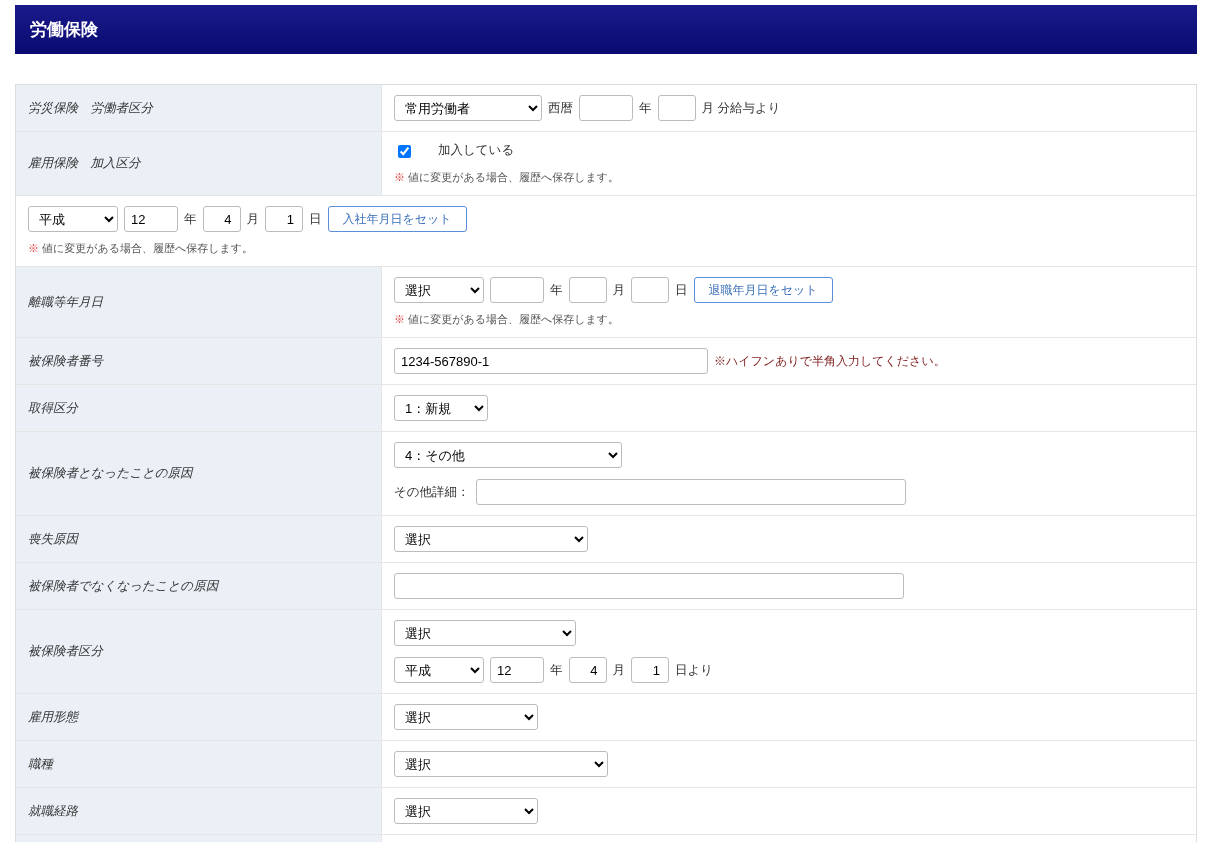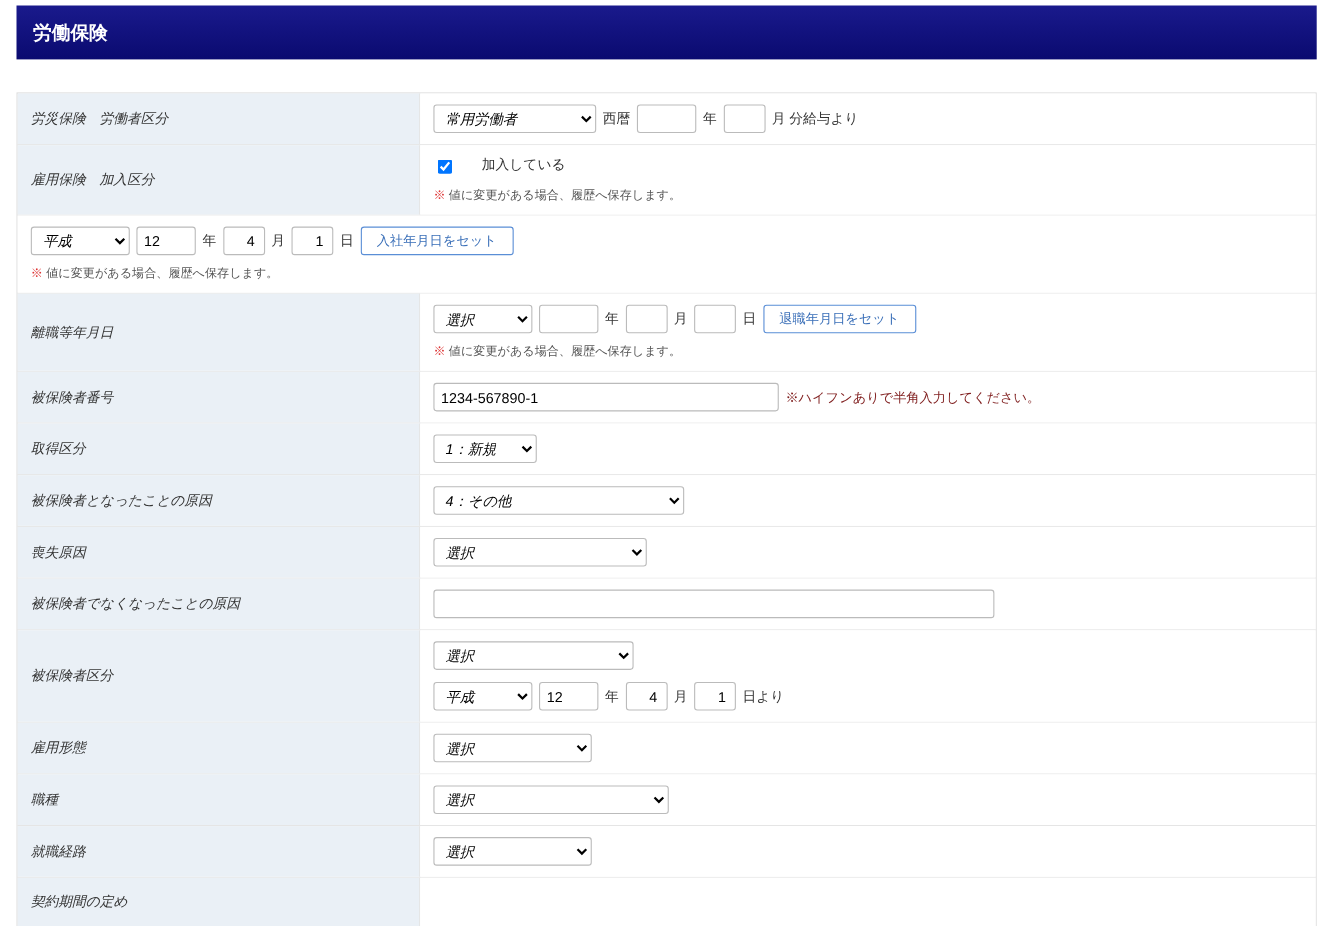--- a/index.html
+++ b/index.html
@@ -57,21 +57,21 @@
   }
   select, input[type="text"] {
     font-family: inherit;
     font-size: 13px;
     padding: 3px 6px;
     border: 1px solid #bbb;
     border-radius: 3px;
     background: #fff;
     height: 26px;
   }
-  select { padding-right: 20px; font-style: italic; }
+  select { padding-right: 20px; }
   input.num-sm { width: 54px; text-align: left; padding-right: 1px;}
   input.num-xs { width: 38px; text-align: right; padding-right: 8px;}
   input.year-blank { width: 54px; }
   input.month-blank { width: 38px; }
   .btn {
     display: inline-block;
     padding: 5px 14px;
     border: 1px solid #5a8ed6;
     border-radius: 3px;
     background: #fff;
@@ -190,20 +190,24 @@
         </select>
       </div>
     </div>
 
     <div class="form-row">
       <div class="label-cell">被保険者となったことの原因</div>
       <div class="value-cell">
         <select style="width:228px;">
           <option>4：その他</option>
         </select>
+        <div class="line2">
+          <span>その他詳細：</span>
+          <input type="text" class="wider" style="">
+        </div>
       </div>
     </div>
 
     <div class="form-row">
       <div class="label-cell">喪失原因</div>
       <div class="value-cell">
         <select style="width:194px;">
           <option>選択</option>
         </select>
       </div>

